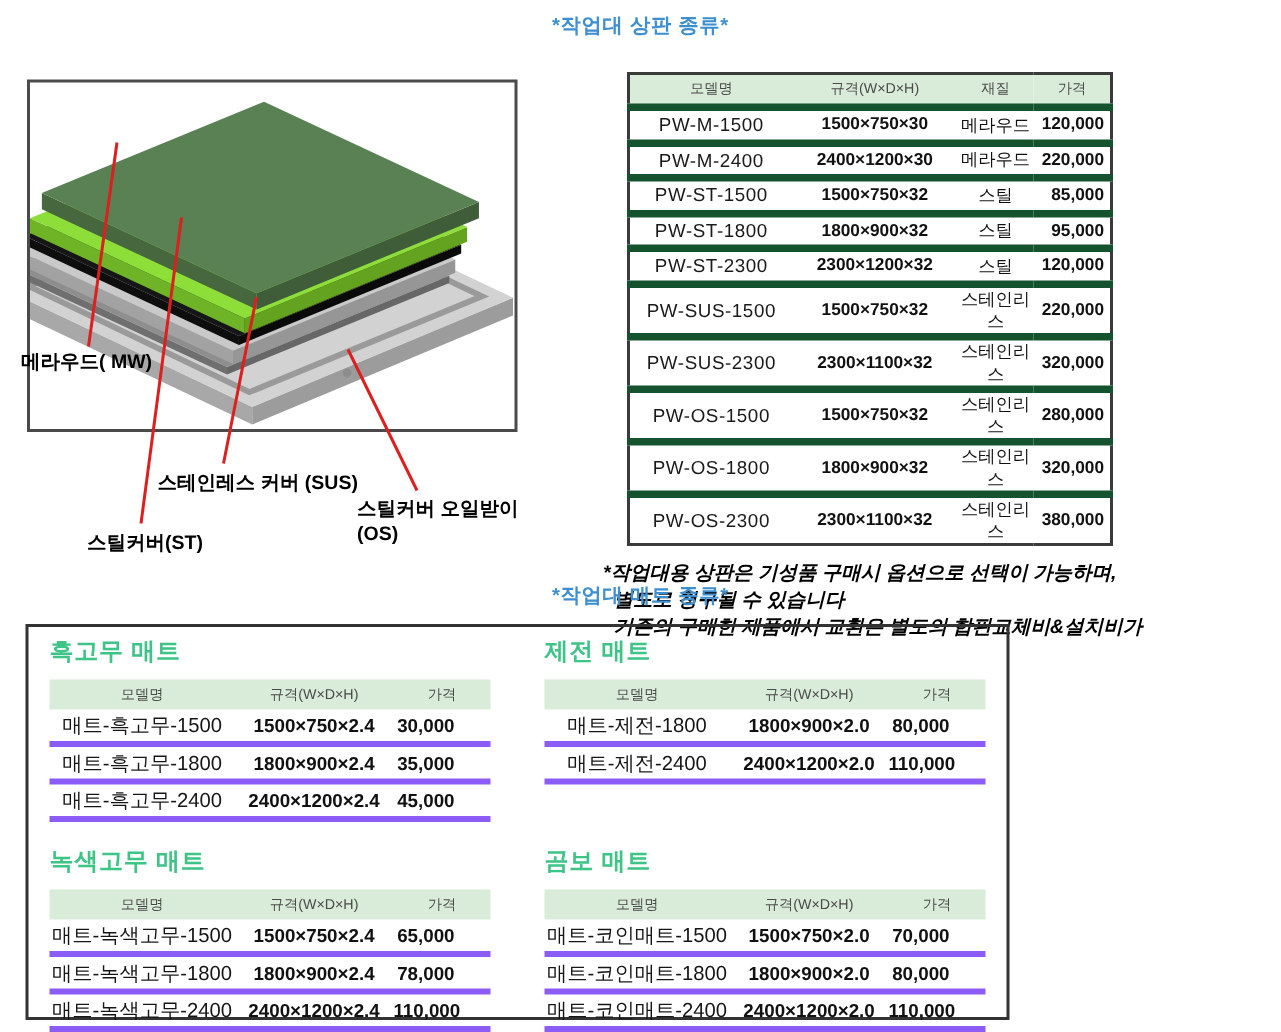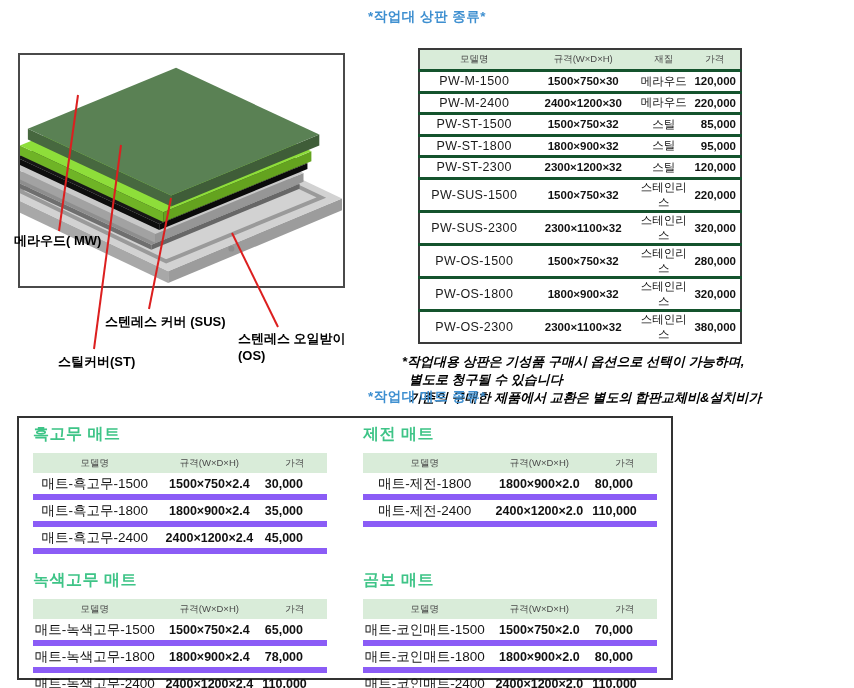--- a/index.html
+++ b/index.html
@@ -29,41 +29,41 @@
   .lbl-os{left:228px;top:287px;line-height:17px;}
   .lbl-os span{display:block;}
 
   
   .right-col{position:absolute;left:400px;top:48px;width:450px;}
   .spec-table{border-collapse:collapse;border:2px solid #3a3a3a;margin-left:18px;width:324px;table-layout:fixed;}
   .spec-table th{
     background:#d9ecd9;font-weight:400;font-size:9.5px;color:#4a4a4a;
     height:19px;border-bottom:1px solid #7d7d7d;padding:0;
   }
-  .spec-table td{height:18.5px;padding:0;border-top:3px solid #14532d;}
+  .spec-table td{height:18.5px;padding:0;border-top:5px solid #14532d;}
   .spec-table td.model{text-align:center;font-size:12.5px;letter-spacing:.4px;color:#1a1a1a;}
   .spec-table td.spec{text-align:center;font-size:11.5px;font-weight:700;}
   .spec-table td.mat{text-align:center;font-size:11.5px;}
   .spec-table td.price{text-align:right;padding-right:4px;font-size:11.5px;font-weight:700;}
   .note{margin:9px 0 0 2px;font-size:13px;font-weight:700;line-height:18px;color:#000;font-style:italic;}
   .note .ind{padding-left:7px;}
 
   
   .mat-box{
     position:absolute;left:17px;top:416px;width:656px;height:264px;
     border:2px solid #333;box-sizing:border-box;
     display:grid;grid-template-columns:1fr 1fr;column-gap:36px;
     padding:2px 14px 6px 14px;align-content:start;
   }
   .mat-section{min-width:0;}
   .mat-section.second{margin-top:12px;}
   .mat-title{color:#3ec487;font-weight:800;font-size:16px;letter-spacing:.5px;margin:4px 0 8px 0;}
   .mat-table{border-collapse:collapse;width:100%;table-layout:fixed;}
   .mat-table th{background:#d9ecd9;font-weight:400;font-size:9.5px;color:#4a4a4a;height:20px;padding:0;}
-  .mat-table td{height:21px;padding:0;border-bottom:6px solid #8b5cf6;}
+  .mat-table td{height:21px;padding:0;border-bottom:4px solid #8b5cf6;}
   .mat-table td.model{text-align:center;font-size:13.5px;color:#151515;}
   .mat-table td.spec{text-align:center;font-size:12.5px;font-weight:700;}
   .mat-table td.price{text-align:right;padding-right:24px;font-size:12.5px;font-weight:700;}
 </style>
 </head>
 <body>
 
 <div class="sec-title top">*작업대 상판 종류*</div>
 
 <div class="figure">
@@ -99,24 +99,24 @@
       <polygon points="8,75 158,13 303,81 153,143" fill="#5a8154"></polygon>
     </svg>
   </div>
   <svg class="callouts" viewBox="0 0 402 340">
     <line x1="68" y1="52" x2="49" y2="188" stroke="#dc1f1f" stroke-width="2"></line>
     <line x1="111" y1="102" x2="84" y2="306" stroke="#dc1f1f" stroke-width="2"></line>
     <line x1="161" y1="155" x2="139" y2="266" stroke="#dc1f1f" stroke-width="2"></line>
     <line x1="222" y1="190" x2="268" y2="284" stroke="#dc1f1f" stroke-width="2"></line>
   </svg>
   <div class="lbl lbl-mw">메라우드( MW)</div>
-  <div class="lbl lbl-sus">스텐레스 커버 (SUS)</div>
+  <div class="lbl lbl-sus">스테인레스 커버 (SUS)</div>
   <div class="lbl lbl-st">스틸커버(ST)</div>
   <div class="lbl lbl-os">
-    <span>스텐레스 오일받이</span>
+    <span>스틸커버 오일받이</span>
     <span>(OS)</span>
   </div>
 </div>
 
 <div class="right-col">
   <table class="spec-table">
     <colgroup>
         <col style="width:34%">
         <col style="width:34%">
         <col style="width:16%">

